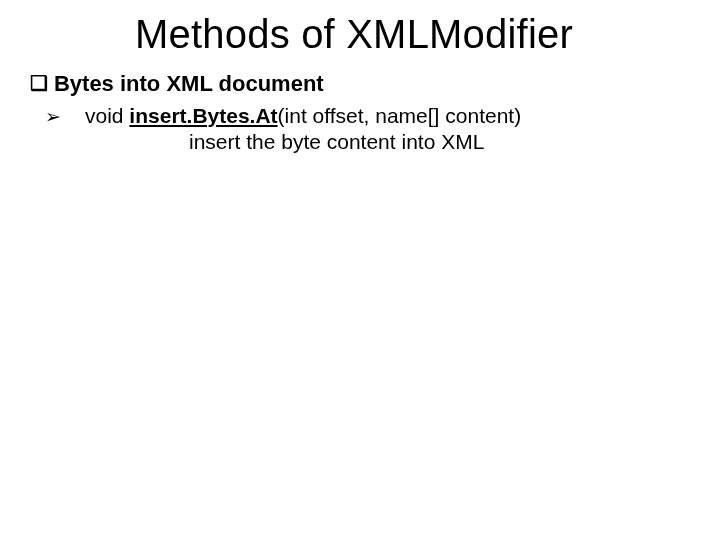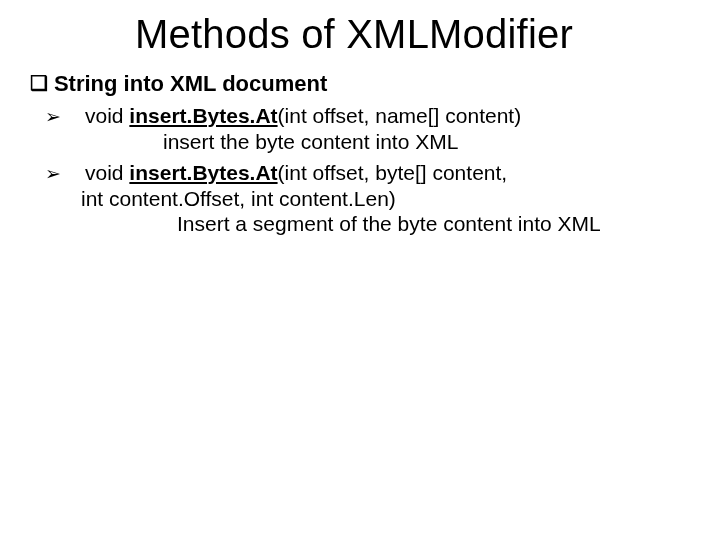--- a/index.html
+++ b/index.html
@@ -55,21 +55,21 @@
     display: inline-block;
     width: 19px;
     font-size: 19px;
   }
   .method {
     text-decoration: underline;
     font-weight: 700;
   }
   .indent-block {
     display: block;
-    margin-left: 76px;
+    margin-left: 102px;
     text-indent: 0;
   }
   .indent-block2 {
     display: block;
     margin-left: -6px;
     text-indent: 0;
   }
   .indent-desc2 {
     display: block;
     margin-left: 90px;
@@ -77,33 +77,28 @@
   }
 </style>
 </head>
 <body>
 
 <div class="slide">
 
   <h1 class="title">Methods of XMLModifier</h1>
 
   <div class="section-head">
-    <span class="q-box">❑</span><span>String into XML document</span>
+    <span class="q-box">❑</span><span>Bytes into XML document</span>
   </div>
 
   <ul class="items">
 
 
 
     <li>
       <span class="arrow">➢</span><span>void </span><span class="method">insert.Bytes.At</span><span>(int offset, name[] content)</span>
       <span class="indent-block">insert the byte content into XML</span>
     </li>
 
-    <li>
-      <span class="arrow">➢</span><span>void </span><span class="method">insert.Bytes.At</span><span>(int offset, byte[] content,</span>
-      <span class="indent-block2">int content.Offset, int content.Len)</span>
-      <span class="indent-desc2">Insert a segment of the byte content into XML</span>
-    </li>
 
   </ul>
 
 </div>
 
 </body></html>

